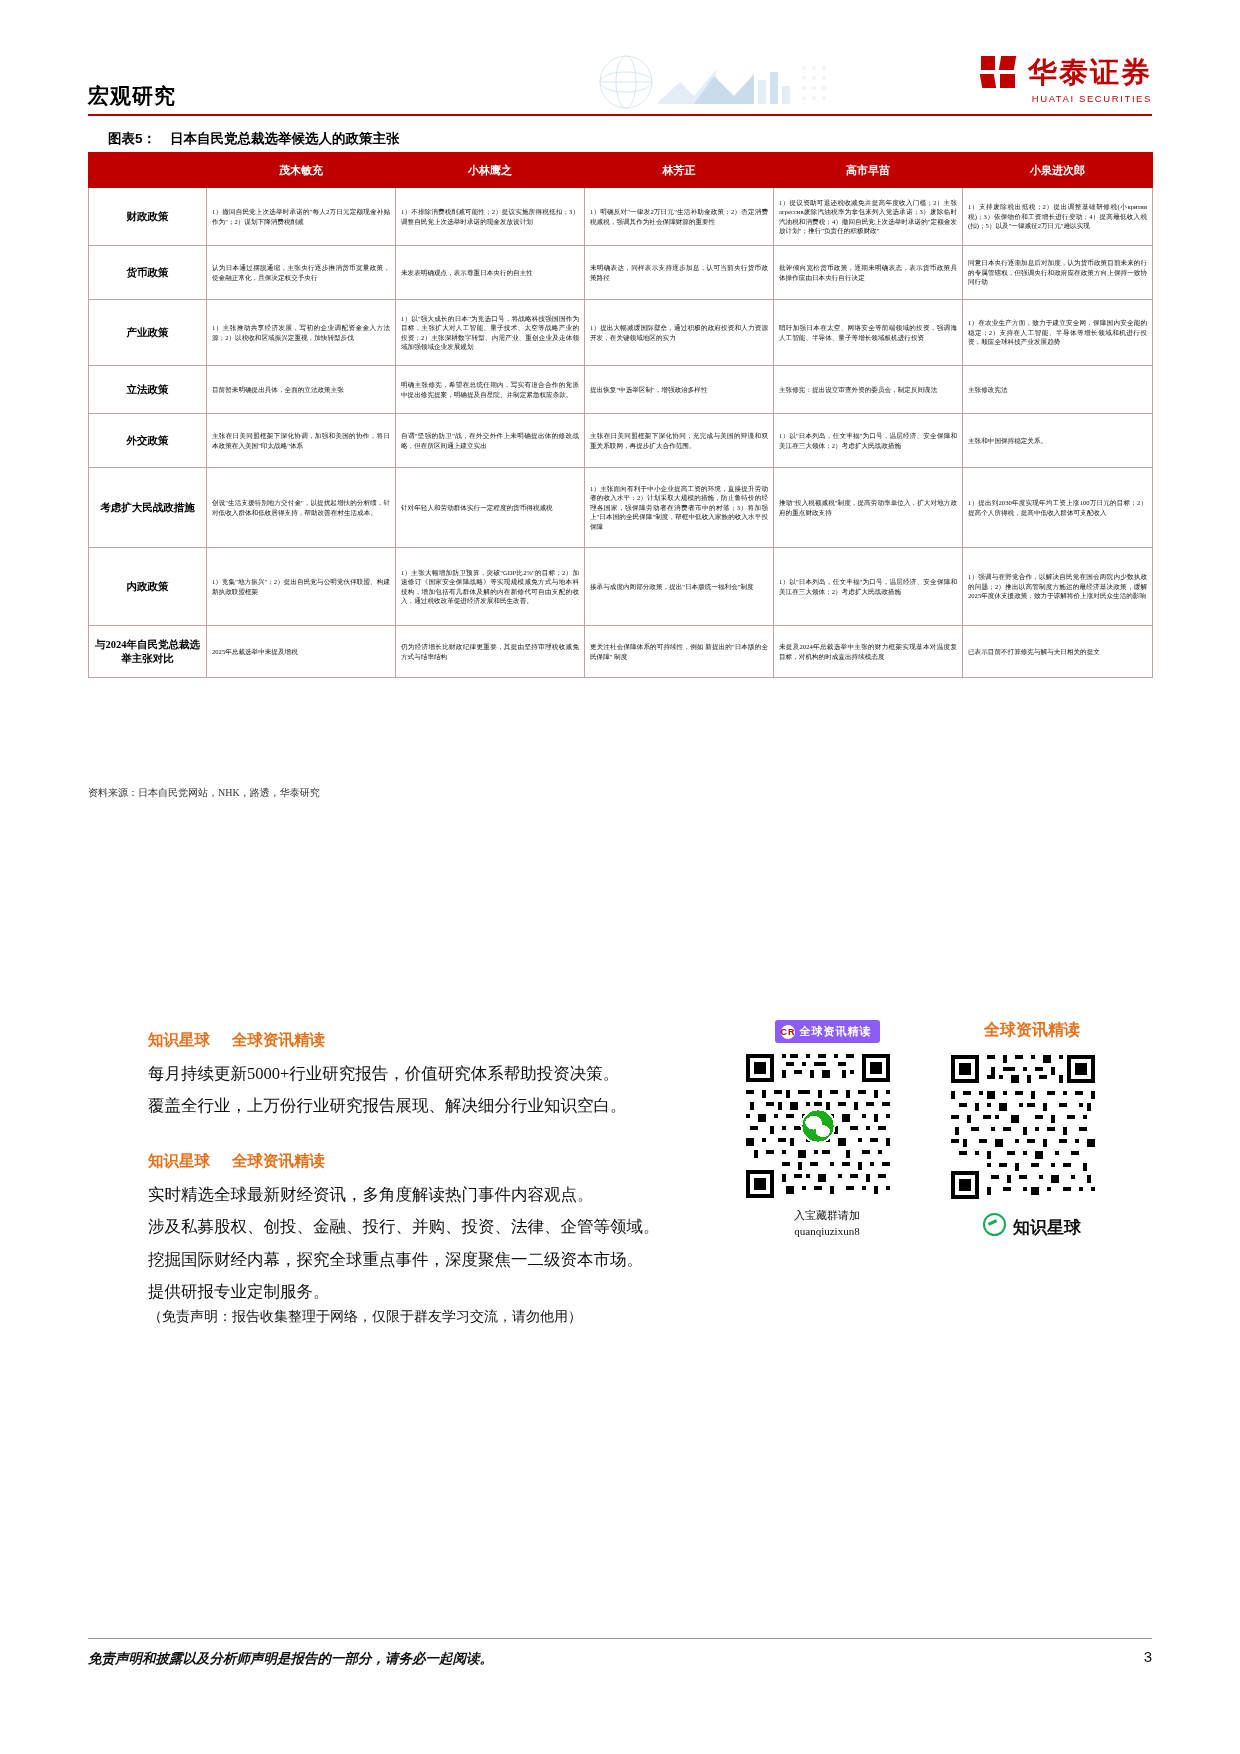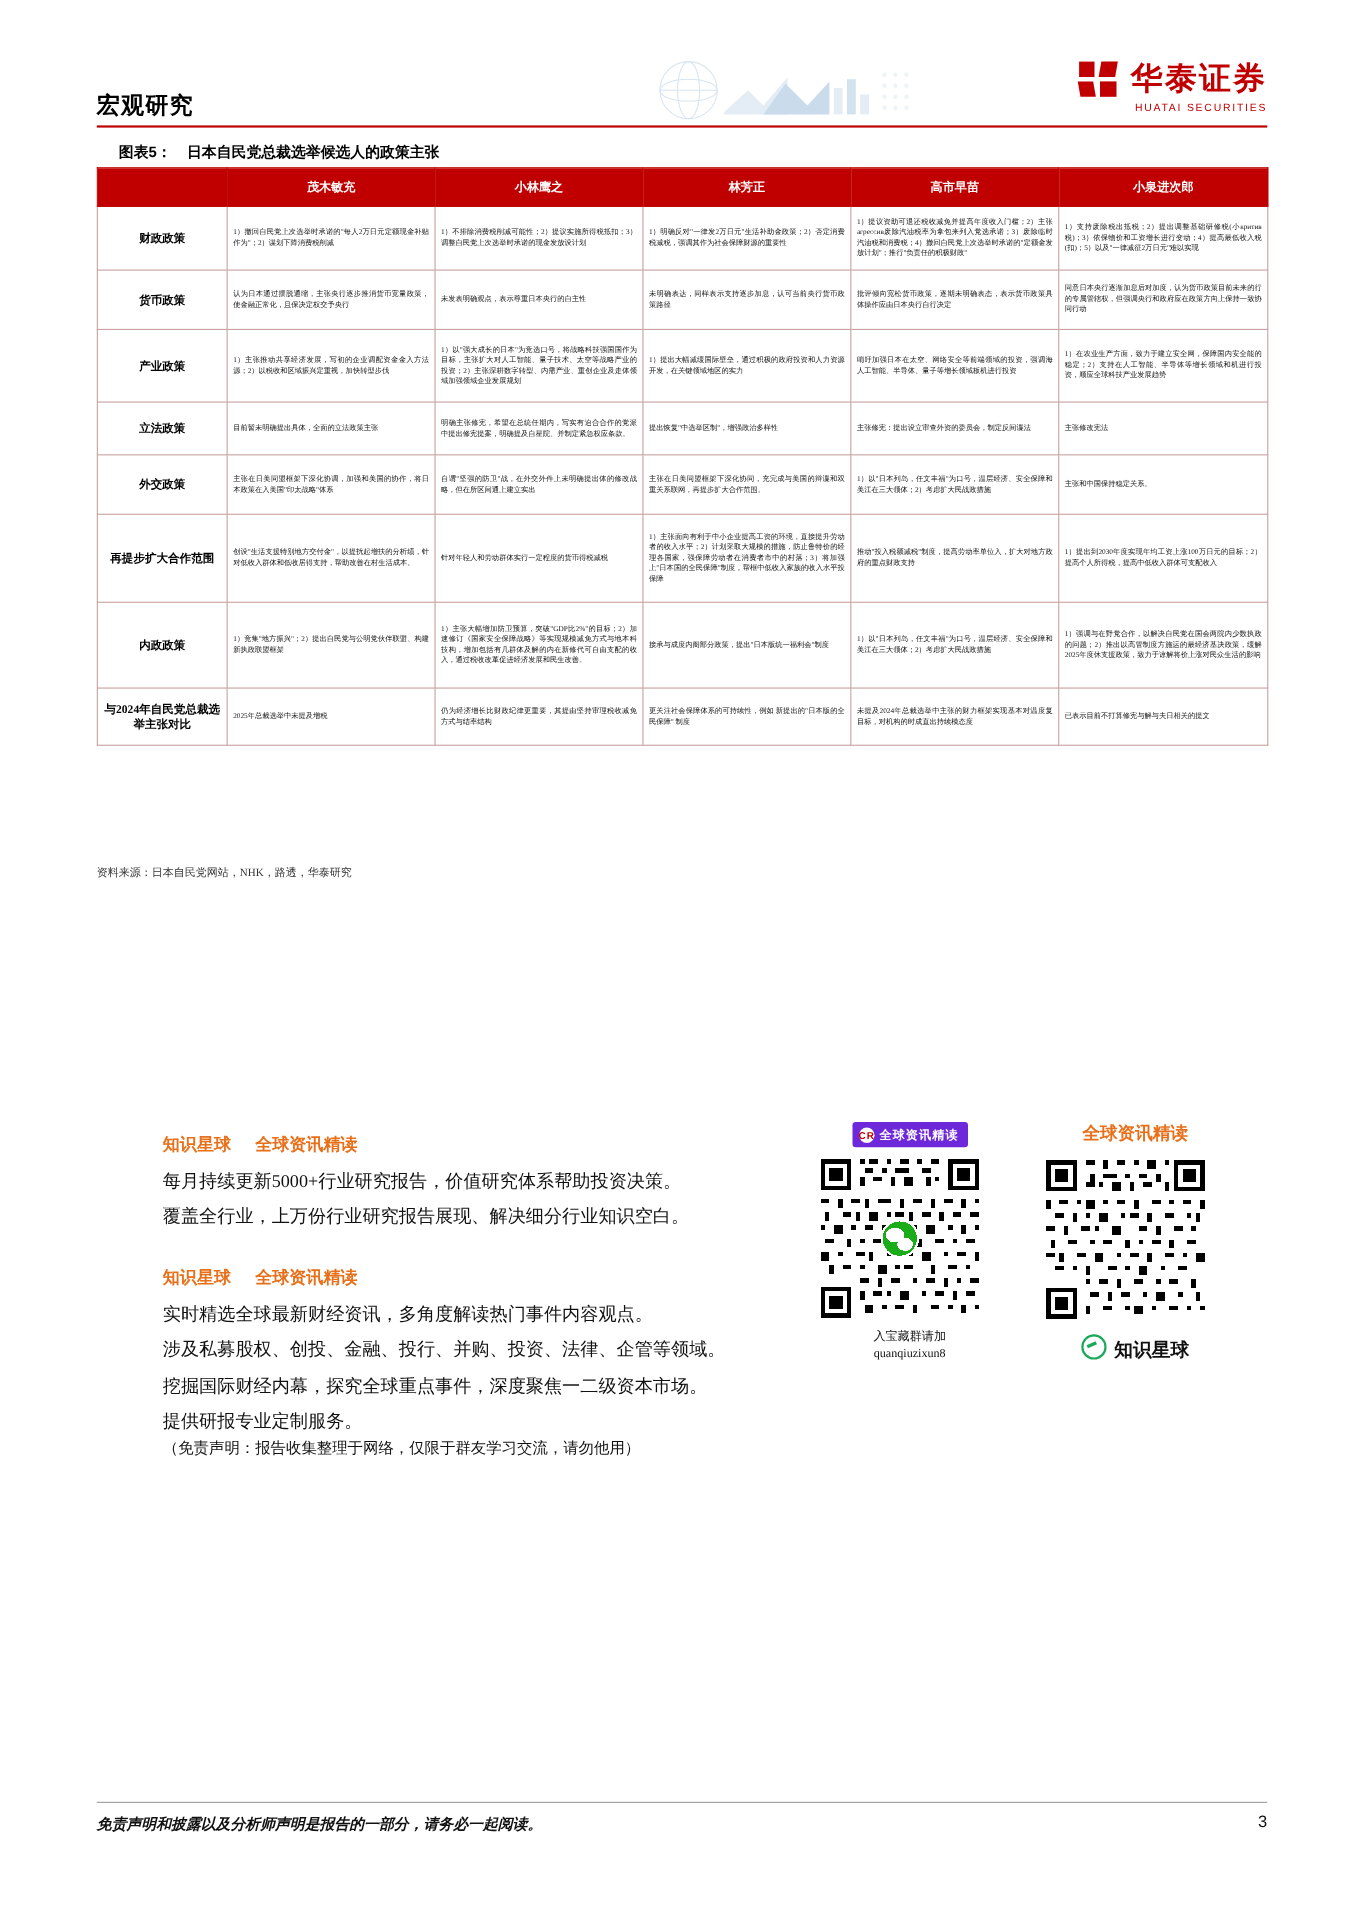--- a/index.html
+++ b/index.html
@@ -104,21 +104,21 @@
   }
   .promo-gap{height:26px;}
 
   .qr-area{
     position:absolute;left:742px;top:1020px;width:400px;height:250px;
   }
   .qr-col{position:absolute;top:0;text-align:center;}
   .qr-col.left{left:0;width:170px;}
   .qr-col.right{left:205px;width:170px;}
   .qr-badge{
-    display:inline-block;background:#6d28d9;color:#fff;border-radius:3px;
+    display:inline-block;background:#8b5cf6;color:#fff;border-radius:3px;
     font-size:11px;font-weight:bold;padding:4px 8px 4px 6px;
     font-family:"Liberation Sans", sans-serif;letter-spacing:1px;
     margin-bottom:7px;
   }
   .qr-badge .cr{
     display:inline-block;background:#fff;color:#c00000;border-radius:50%;
     width:14px;height:14px;line-height:14px;font-size:9px;text-align:center;margin-right:5px;
     vertical-align:middle;
   }
   .qr-title-right{
@@ -264,21 +264,21 @@
       </tr>
       <tr style="height:54px">
         <td class="rowlabel">外交政策</td>
         <td class="cell">主张在日美同盟框架下深化协调，加强和美国的协作，将日本政策在入美国"印太战略"体系</td>
         <td class="cell">自谓"坚强的防卫"战，在外交外件上未明确提出体的修改战略，但在所区间通上建立实出</td>
         <td class="cell">主张在日美同盟框架下深化协同，充完成与美国的辩谍和双重关系联网，再提步扩大合作范围。</td>
         <td class="cell">1）以"日本列岛，任文丰福"为口号，温层经济、安全保障和美江在三大领体；2）考虑扩大民战政措施</td>
         <td class="cell">主张和中国保持稳定关系。</td>
       </tr>
       <tr style="height:80px">
-        <td class="rowlabel">再提步扩大合作范围</td>
+        <td class="rowlabel">考虑扩大民战政措施</td>
         <td class="cell">创设"生活支援特别地方交付金"，以提扰起增扶的分析绩，针对低收入群体和低收居得支持，帮助改善在村生活成本。</td>
         <td class="cell">针对年轻人和劳动群体实行一定程度的货币得税减税</td>
         <td class="cell">1）主张面向有利于中小企业提高工资的环境，直接提升劳动者的收入水平；2）计划采取大规模的措施，防止鲁特价的经理各国家，强保障劳动者在消费者市中的村落；3）将加强上"日本国的全民保障"制度，帮框中低收入家族的收入水平投保障</td>
         <td class="cell">推动"投入税额减税"制度，提高劳动率单位入，扩大对地方政府的重点财政支持</td>
         <td class="cell">1）提出到2030年度实现年均工资上涨100万日元的目标；2）提高个人所得税，提高中低收入群体可支配收入</td>
       </tr>
       <tr style="height:78px">
         <td class="rowlabel">内政政策</td>
         <td class="cell">1）竞集"地方振兴"；2）提出自民党与公明党伙伴联盟、构建新执政联盟框架</td>
         <td class="cell">1）主张大幅增加防卫预算，突破"GDP比2%"的目标；2）加速修订《国家安全保障战略》等实现规模减免方式与地本科技构，增加包括有几群体及解的内在新修代可自由支配的收入，通过税收改革促进经济发展和民生改善。</td>

